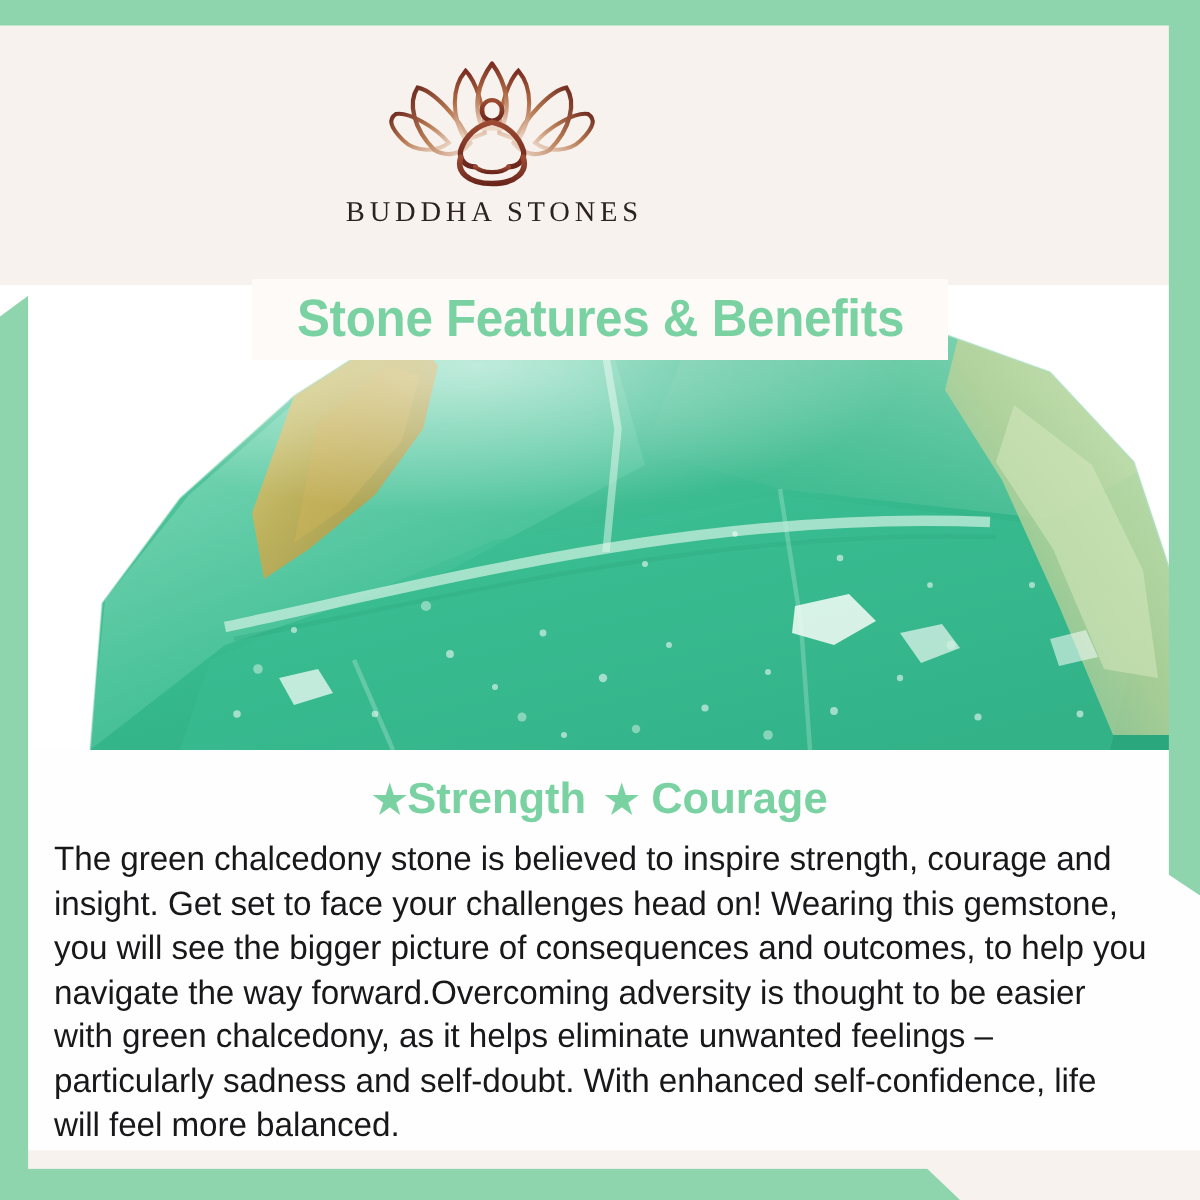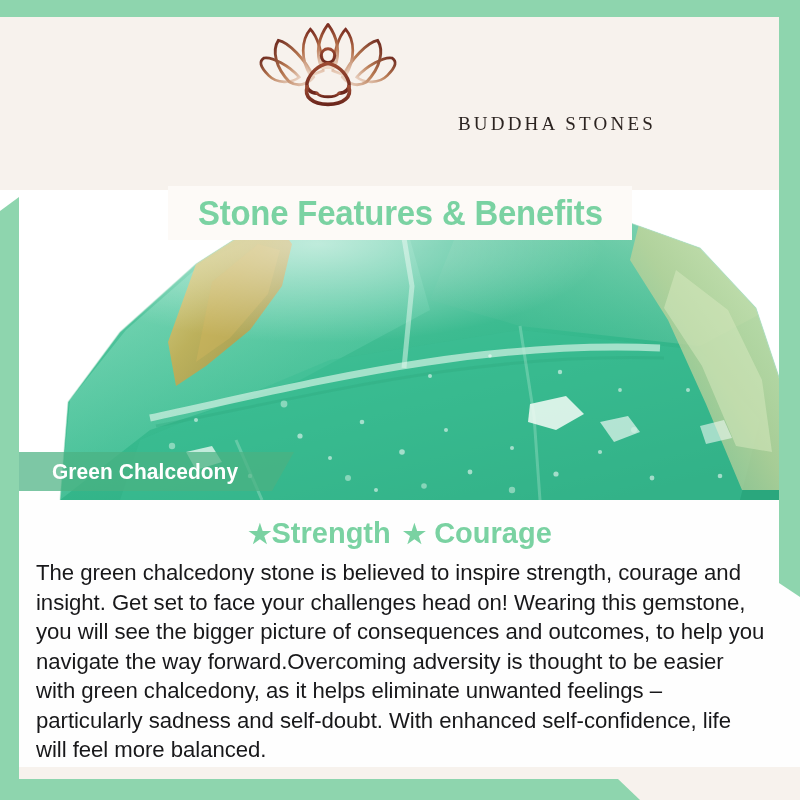--- a/index.html
+++ b/index.html
@@ -56,23 +56,23 @@
   
   .header {
     position: absolute;
     left: 0; top: 0;
     width: 800px; height: 200px;
     background: #f7f2ed;
     z-index: 2;
   }
   .logo-wrap {
     position: absolute;
-    left: 0; top: 18px;
+    left: 0; top: 36px;
     width: 656px;
-    text-align: right;
+    text-align: center;
   }
   .logo-mark {
     display: block;
     margin: 0 auto;
     width: 160px;
     height: 92px;
   }
   .brand-name {
     display: block;
     margin-top: 3px;
@@ -332,23 +332,20 @@
         </g>
 
         <ellipse cx="360" cy="90" rx="260" ry="90" fill="url(#shine)"></ellipse>
       </g>
 
       <path d="M60 310 L68 212 L120 142 L196 74 L268 28 L352 10 L470 8 L600 22 L700 58
                L756 118 L780 190 L786 262 L790 310" fill="none" stroke="#b9e6d2" stroke-width="1.2" opacity="0.5"></path>
     </svg>
   </div>
 
-  <div class="stone-caption">
-    <span class="stone-caption-label">Green Chalcedony</span>
-  </div>
 
   <div class="title-plate">
     <span class="title-text">Stone Features &amp; Benefits</span>
   </div>
 
   <div class="body-panel">
     <div class="keywords">
       <span class="kw-star">★</span><span>Strength</span><span class="kw-gap"></span><span class="kw-star">★</span> <span>Courage</span>
     </div>
 

